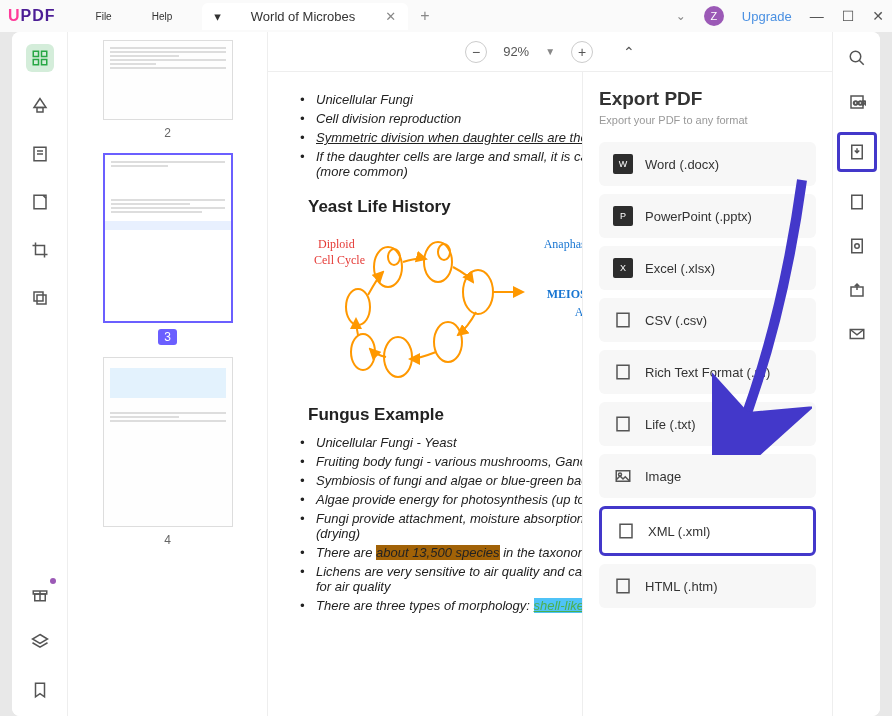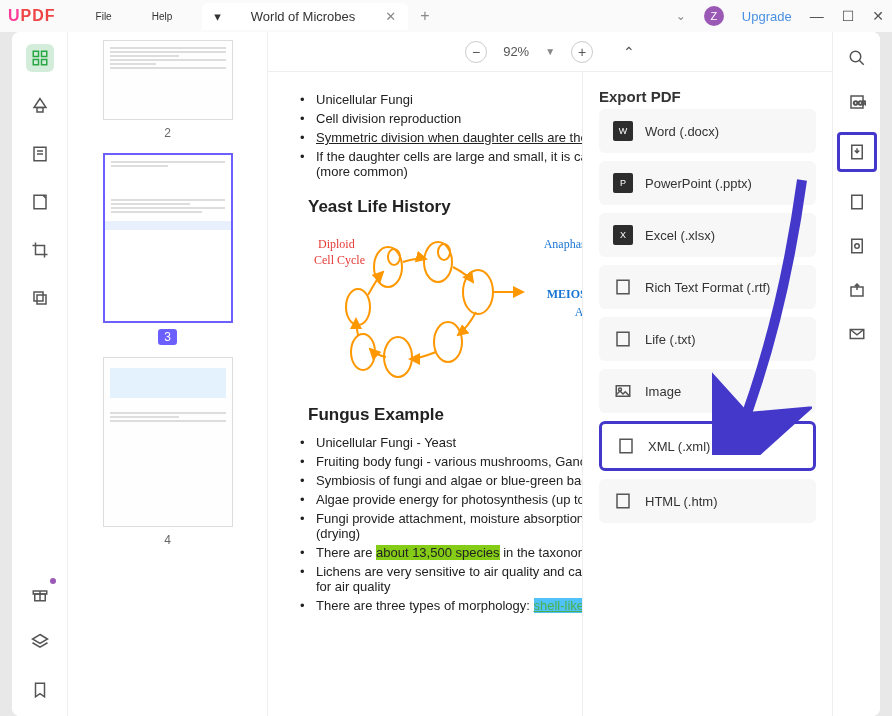--- a/index.html
+++ b/index.html
@@ -1,21 +1,21 @@
 <!DOCTYPE html>
 <html><head>
 <meta charset="utf-8">
 <style>
   * { margin: 0; padding: 0; box-sizing: border-box; font-family: -apple-system, BlinkMacSystemFont, 'Segoe UI', sans-serif; }
   body { width: 892px; height: 716px; background: #e8e8e8; overflow: hidden; position: relative; }
   
   .titlebar { height: 32px; background: #fafafa; display: flex; align-items: center; padding: 0 8px; }
   .logo { font-weight: bold; font-size: 16px; letter-spacing: 1px; }
   .logo .u { color: #ff3b9a; }
-  .logo .pdf { color: #ef4444; }
+  .logo .pdf { color: #4c1d95; }
   .menu-items { display: flex; gap: 40px; margin-left: 40px; font-size: 10px; color: #333; }
   .menu-item { cursor: pointer; }
   .tab { display: flex; align-items: center; background: #fff; border-radius: 6px 6px 0 0; padding: 6px 12px; margin-left: 30px; font-size: 13px; color: #333; gap: 30px; }
   .tab-close { color: #888; cursor: pointer; }
   .tab-add { margin-left: 12px; color: #888; font-size: 16px; cursor: pointer; }
   .titlebar-right { margin-left: auto; display: flex; align-items: center; gap: 18px; }
   .chevron-down { color: #888; font-size: 12px; }
   .user-badge { width: 20px; height: 20px; border-radius: 50%; background: #9b59b6; color: white; display: flex; align-items: center; justify-content: center; font-size: 11px; }
   .upgrade { color: #4a90e2; font-size: 13px; }
   .win-ctrl { color: #555; font-size: 14px; cursor: pointer; }
@@ -42,39 +42,39 @@
   .thumb.selected .thumb-num { background: #6b5fff; color: white; padding: 1px 6px; border-radius: 3px; }
   
   .content { flex: 1; background: #fff; position: relative; overflow: hidden; }
   .toolbar { height: 40px; display: flex; align-items: center; justify-content: center; gap: 30px; border-bottom: 1px solid #eee; }
   .zoom-ctrl { display: flex; align-items: center; gap: 16px; font-size: 13px; color: #555; }
   .zoom-btn { width: 22px; height: 22px; border: 1px solid #ccc; border-radius: 50%; display: flex; align-items: center; justify-content: center; cursor: pointer; font-size: 14px; }
   .zoom-dropdown { font-size: 10px; color: #888; }
   .page-ctrl { font-size: 14px; color: #555; cursor: pointer; }
   
   .doc { padding: 20px 40px; font-size: 13px; color: #222; overflow-y: auto; height: calc(100% - 40px); }
-  .doc ul { list-style: none; }
+  .doc ul { list-style: none; font-style: italic; }
   .doc li { margin-bottom: 4px; position: relative; padding-left: 8px; }
   .doc li::before { content: "•"; position: absolute; left: -8px; }
   .doc h2 { font-size: 17px; font-weight: bold; margin: 18px 0 10px; }
   .underline { text-decoration: underline; }
-  .highlight-yellow { background: #84cc16; }
+  .highlight-yellow { background: #a16207; }
   .highlight-blue { background: #4fc3f7; }
   .highlight-green { color: #4caf50; text-decoration: underline; }
   
   .diagram { width: 240px; height: 160px; margin: 10px 0; position: relative; }
   .diagram-label { font-family: cursive; font-size: 12px; position: absolute; }
   .lbl1 { color: #e53935; top: 10px; left: 10px; }
   .lbl2 { color: #e53935; top: 26px; left: 6px; }
   .lbl3 { color: #1976d2; top: 10px; right: -50px; }
   .lbl4 { color: #1976d2; top: 60px; right: -50px; font-weight: bold; }
   .lbl5 { color: #1976d2; top: 78px; right: -50px; }
   
   .export-panel { position: absolute; top: 40px; right: 0; width: 250px; bottom: 0; background: #fff; border-left: 1px solid #eee; padding: 16px; }
-  .export-title { font-size: 15px; font-weight: 600; color: #333; margin-bottom: 4px; }
+  .export-title { font-size: 19px; font-weight: 600; color: #333; margin-bottom: 4px; }
   .export-sub { font-size: 11px; color: #999; margin-bottom: 16px; }
   .export-item { display: flex; align-items: center; gap: 12px; padding: 12px 14px; background: #f7f7f7; border-radius: 6px; margin-bottom: 8px; cursor: pointer; font-size: 13px; color: #333; }
   .export-item.highlighted { border: 3px solid #4338ca; background: #fff; }
   .export-icon { width: 20px; height: 20px; display: flex; align-items: center; justify-content: center; }
   .ei-dark { background: #2d2d2d; color: white; font-size: 9px; border-radius: 2px; padding: 2px; }
   
   .right-tools { width: 48px; background: #fff; border-left: 1px solid #eee; display: flex; flex-direction: column; align-items: center; padding: 12px 0; gap: 16px; }
   .right-tool { width: 28px; height: 28px; display: flex; align-items: center; justify-content: center; cursor: pointer; position: relative; }
   .right-tool.highlighted { border: 3px solid #4338ca; border-radius: 4px; padding: 8px; width: 40px; height: 40px; }
   
@@ -276,31 +276,40 @@
         <li>Algae provide energy for photosynthesis (up to 60% or more)</li>
         <li>Fungi provide attachment, moisture absorption, mineral salts, and protection (drying)</li>
         <li><span>There are </span><span class="highlight-yellow">about 13,500 species</span><span> in the taxonomy</span></li>
         <li>Lichens are very sensitive to air quality and can be used as an indicator organism for air quality</li>
         <li><span>There are three types of morphology: </span><span class="highlight-blue highlight-green">shell-like, leaf-like, and finger-like</span></li>
       </ul>
     </div>
 
     <div class="export-panel">
       <div class="export-title">Export PDF</div>
+      <div class="export-sub">Export your PDF to any format</div>
       <div class="export-item">
           <span class="export-icon ei-dark">W</span>
           <span>Word (.docx)</span>
         </div>
       <div class="export-item">
           <span class="export-icon ei-dark">P</span>
           <span>PowerPoint (.pptx)</span>
         </div>
       <div class="export-item">
           <span class="export-icon ei-dark">X</span>
           <span>Excel (.xlsx)</span>
+        </div>
+      <div class="export-item">
+          <span class="export-icon">
+            <svg width="18" height="18" viewBox="0 0 24 24" fill="none" stroke="#555" stroke-width="2">
+              <rect x="4" y="3" width="16" height="18"></rect>
+            </svg>
+          </span>
+          <span>CSV (.csv)</span>
         </div>
       <div class="export-item">
           <span class="export-icon">
             <svg width="18" height="18" viewBox="0 0 24 24" fill="none" stroke="#555" stroke-width="2">
               <rect x="4" y="3" width="16" height="18"></rect>
             </svg>
           </span>
           <span>Rich Text Format (.rtf)</span>
         </div>
       <div class="export-item">

